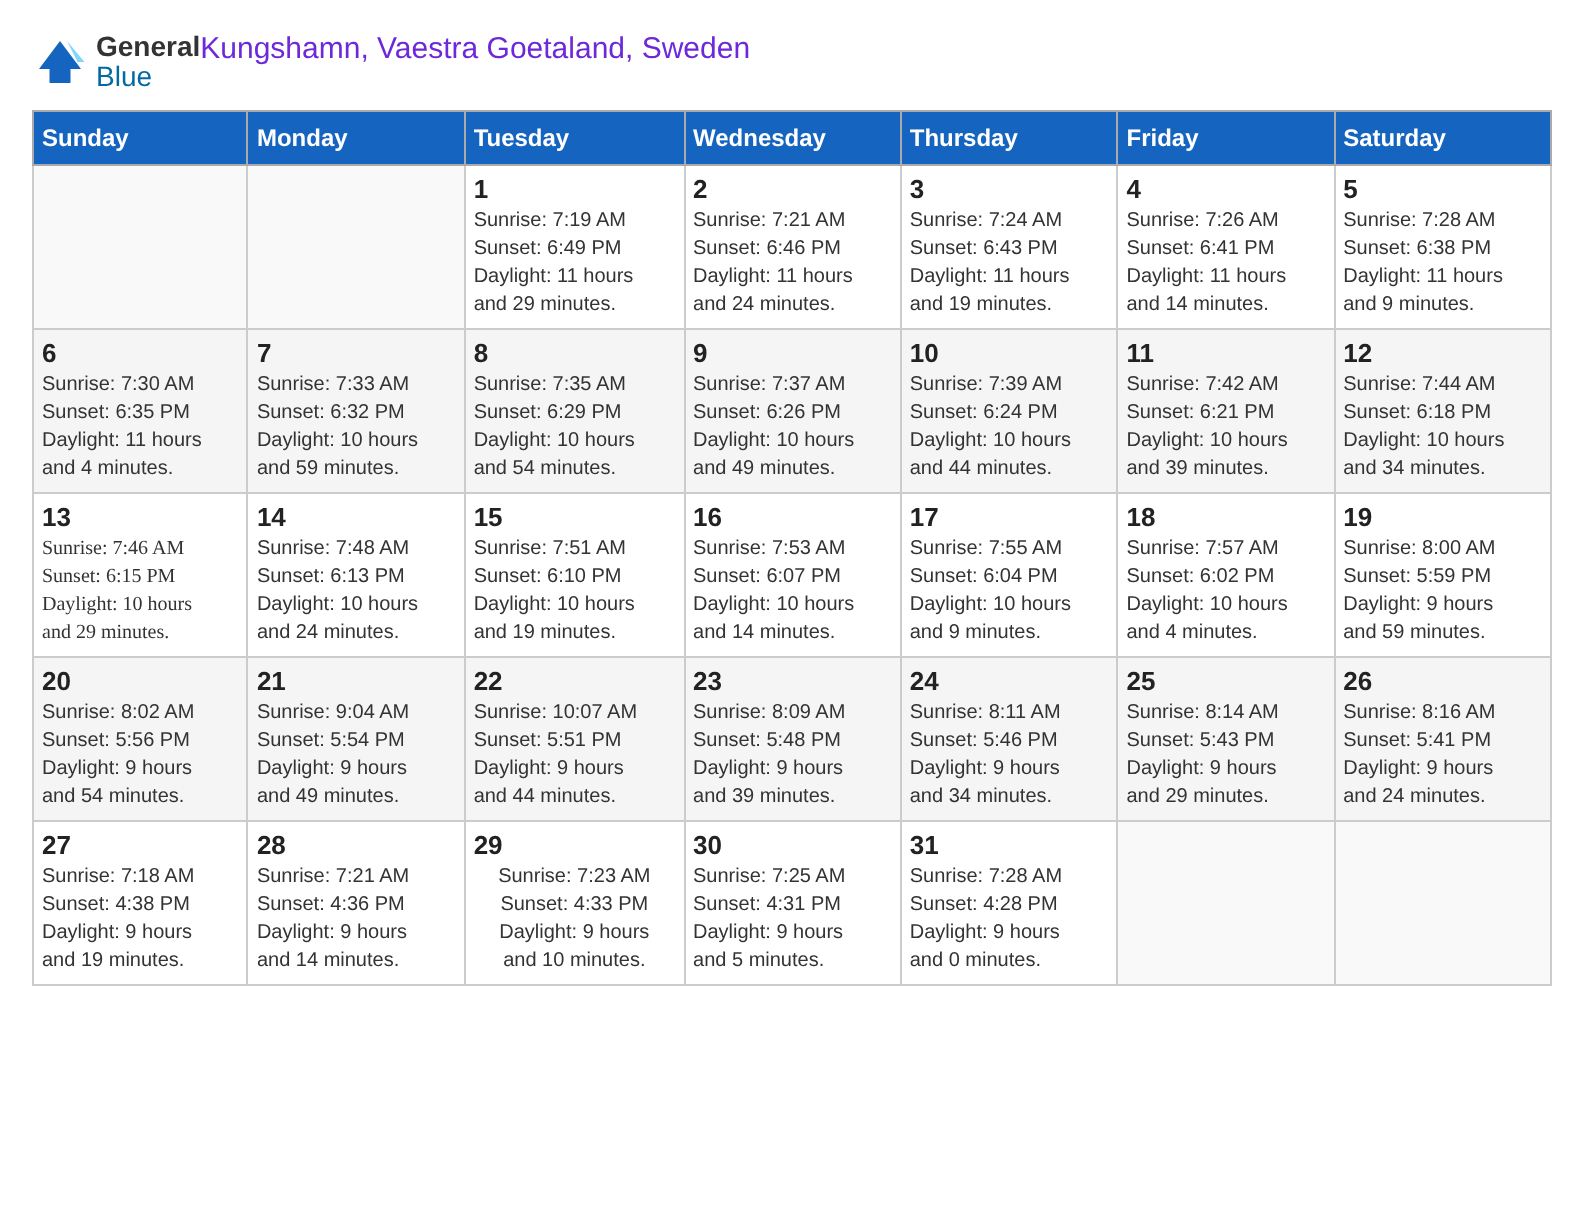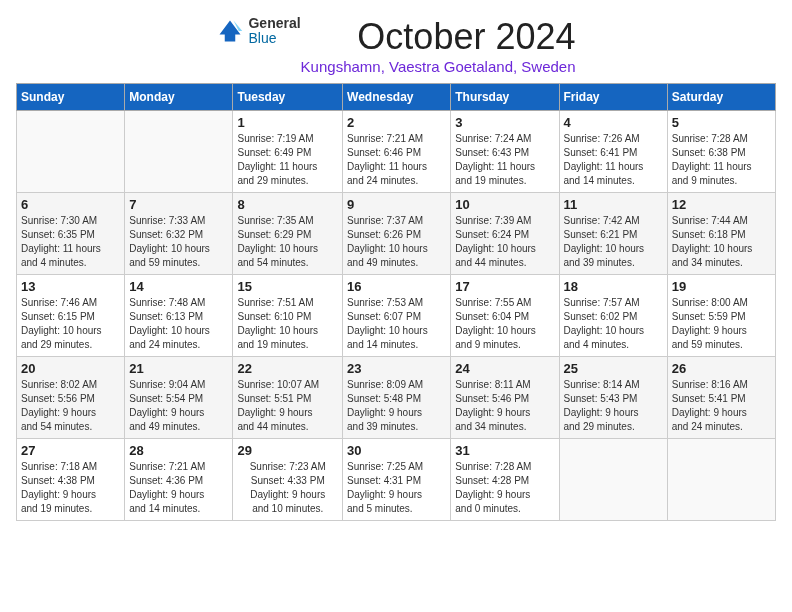--- a/index.html
+++ b/index.html
@@ -5,21 +5,21 @@
     * { box-sizing: border-box; margin: 0; padding: 0; }
     body {
       font-family: Arial, sans-serif;
       background: #fff;
       width: 792px;
       min-height: 612px;
       padding: 16px;
     }
     .header-area {
       display: flex;
-      justify-content: center;
+      justify-content: flex-start;
       align-items: flex-start;
       margin-bottom: 8px;
     }
     .logo {
       display: flex;
       align-items: center;
       gap: 4px;
     }
     .logo-text {
       display: flex;
@@ -107,21 +107,20 @@
     <svg class="logo-icon" viewBox="0 0 32 32">
       <polygon points="16,4 28,20 22,20 22,28 10,28 10,20 4,20" fill="#1565c0"></polygon>
       <polygon points="20,4 30,16 26,16" fill="#4fc3f7" opacity="0.7"></polygon>
     </svg>
     <div class="logo-text">
       <span class="logo-general">General</span>
       <span class="logo-blue">Blue</span>
     </div>
   </div>
   <div class="title-area">
-    <div class="month-title">October 2024</div>
     <div class="location-title">Kungshamn, Vaestra Goetaland, Sweden</div>
   </div>
 </div>
 
 <table>
   <thead>
     <tr>
     <th>Sunday</th>
         <th>Monday</th>
         <th>Tuesday</th>
@@ -218,21 +217,21 @@
           <span class="day-number">12</span>
           <div class="day-info" style="white-space: pre-line;">Sunrise: 7:44 AM
 Sunset: 6:18 PM
 Daylight: 10 hours
 and 34 minutes.</div>
         </td>
       </tr>
       <tr>
         <td>
           <span class="day-number">13</span>
-          <div class="day-info" style="white-space: pre-line;">Sunrise: 7:46 AM
+          <div class="day-info" style="white-space: pre-line; font-family: Liberation Serif, serif;">Sunrise: 7:46 AM
 Sunset: 6:15 PM
 Daylight: 10 hours
 and 29 minutes.</div>
         </td>
         <td>
           <span class="day-number">14</span>
           <div class="day-info" style="white-space: pre-line;">Sunrise: 7:48 AM
 Sunset: 6:13 PM
 Daylight: 10 hours
 and 24 minutes.</div>

